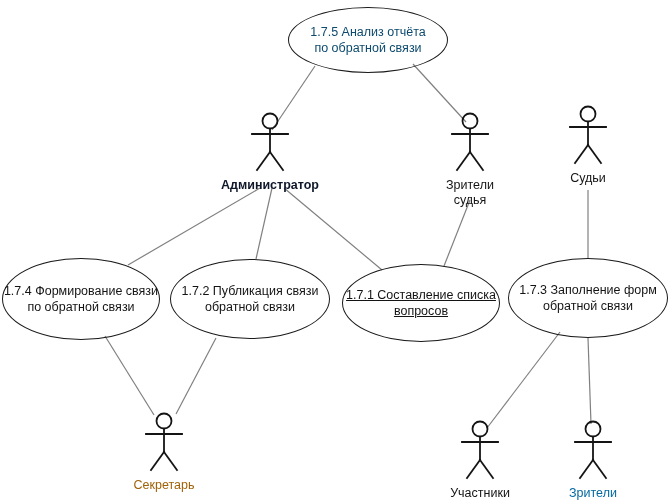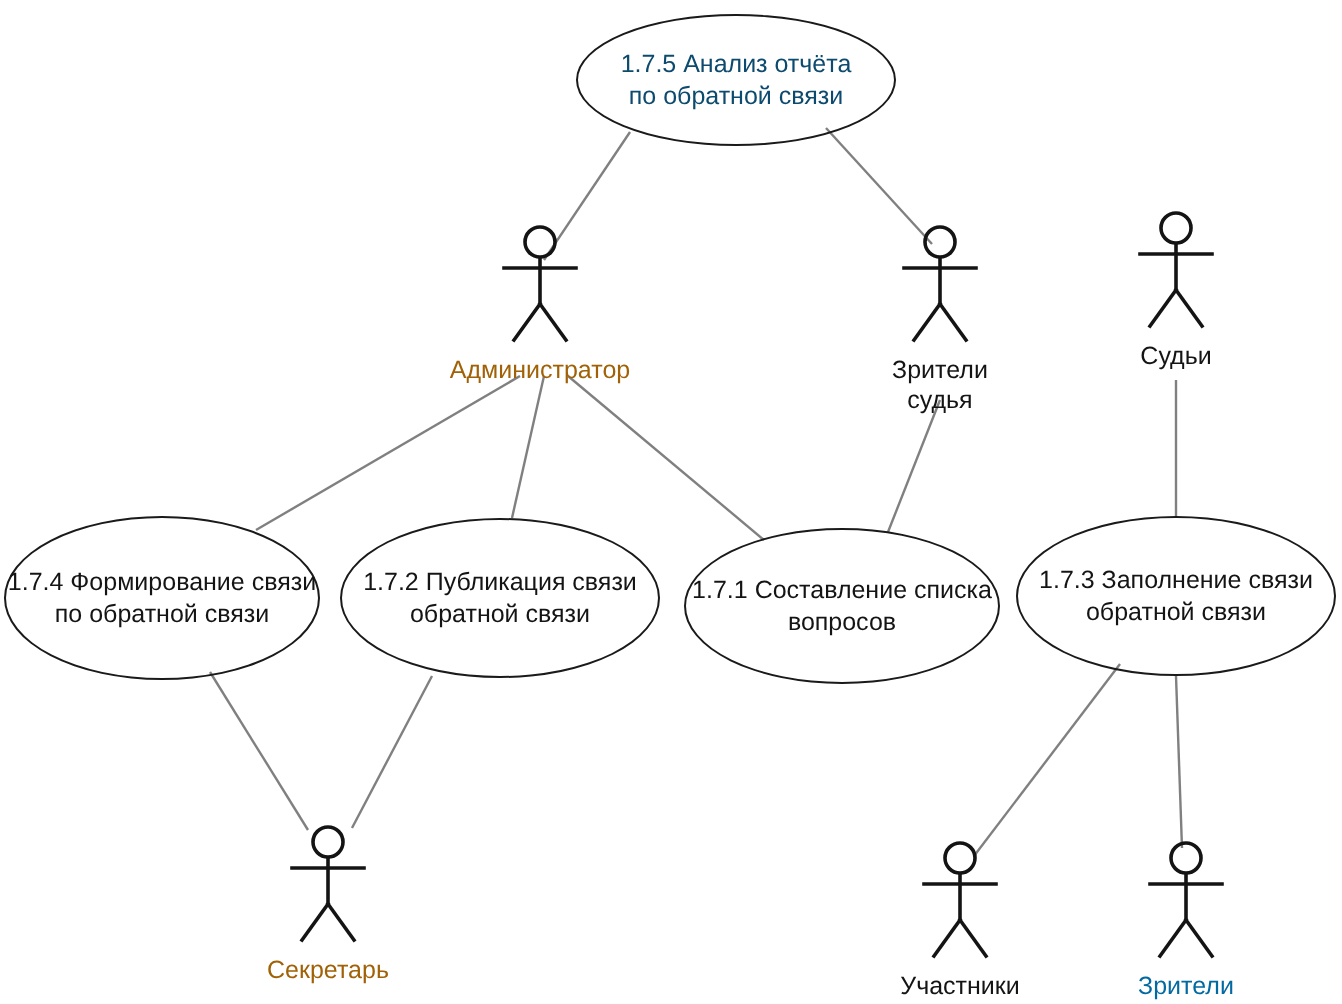--- a/index.html
+++ b/index.html
@@ -97,42 +97,42 @@
           <div>по обратной связи</div>
         </div>
       </div>
       <div class="usecase" style="left: 170px; top: 259px; width: 160px; height: 80px; border-color: rgb(26, 26, 26);">
         <div class="usecase-label" style="color: rgb(20, 20, 20);">
           <div>1.7.2 Публикация связи</div>
           <div>обратной связи</div>
         </div>
       </div>
       <div class="usecase" style="left: 342px; top: 264px; width: 158px; height: 78px; border-color: rgb(26, 26, 26);">
-        <div class="usecase-label" style="color: rgb(20, 20, 20);">
+        <div class="usecase-label" style="color: rgb(20, 20, 20); text-decoration: underline;">
           <div>1.7.1 Составление списка</div>
           <div>вопросов</div>
         </div>
       </div>
       <div class="usecase" style="left: 508px; top: 258px; width: 160px; height: 80px; border-color: rgb(26, 26, 26);">
         <div class="usecase-label" style="color: rgb(20, 20, 20);">
-          <div>1.7.3 Заполнение связи</div>
+          <div>1.7.3 Заполнение форм</div>
           <div>обратной связи</div>
         </div>
       </div>
     </div>
   <div id="actor-layer">
       <div class="actor" style="left: 240px; top: 112px; width: 60px; height: 100px;">
         <svg class="actor-figure" width="60" height="64" viewBox="0 0 60 64">
           <circle cx="30" cy="9" r="7.5" fill="none" stroke="#141414" stroke-width="1.8"></circle>
           <line x1="30" y1="17" x2="30" y2="40" stroke="#141414" stroke-width="1.8" stroke-linecap="square"></line>
           <line x1="12" y1="22" x2="48" y2="22" stroke="#141414" stroke-width="1.8" stroke-linecap="square"></line>
           <line x1="30" y1="40" x2="17" y2="58" stroke="#141414" stroke-width="1.8" stroke-linecap="square"></line>
           <line x1="30" y1="40" x2="43" y2="58" stroke="#141414" stroke-width="1.8" stroke-linecap="square"></line>
         </svg>
-        <div class="actor-label" style="color: #a16207;">
+        <div class="actor-label" style="color: #0f172a; font-weight: bold;">
           <div>Администратор</div>
         </div>
       </div>
       <div class="actor" style="left: 440px; top: 112px; width: 60px; height: 100px;">
         <svg class="actor-figure" width="60" height="64" viewBox="0 0 60 64">
           <circle cx="30" cy="9" r="7.5" fill="none" stroke="#141414" stroke-width="1.8"></circle>
           <line x1="30" y1="17" x2="30" y2="40" stroke="#141414" stroke-width="1.8" stroke-linecap="square"></line>
           <line x1="12" y1="22" x2="48" y2="22" stroke="#141414" stroke-width="1.8" stroke-linecap="square"></line>
           <line x1="30" y1="40" x2="17" y2="58" stroke="#141414" stroke-width="1.8" stroke-linecap="square"></line>
           <line x1="30" y1="40" x2="43" y2="58" stroke="#141414" stroke-width="1.8" stroke-linecap="square"></line>

